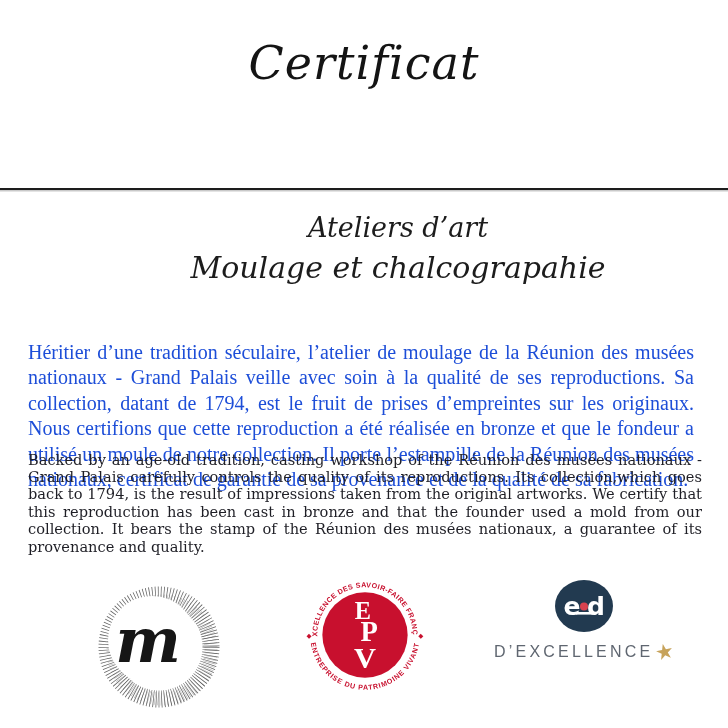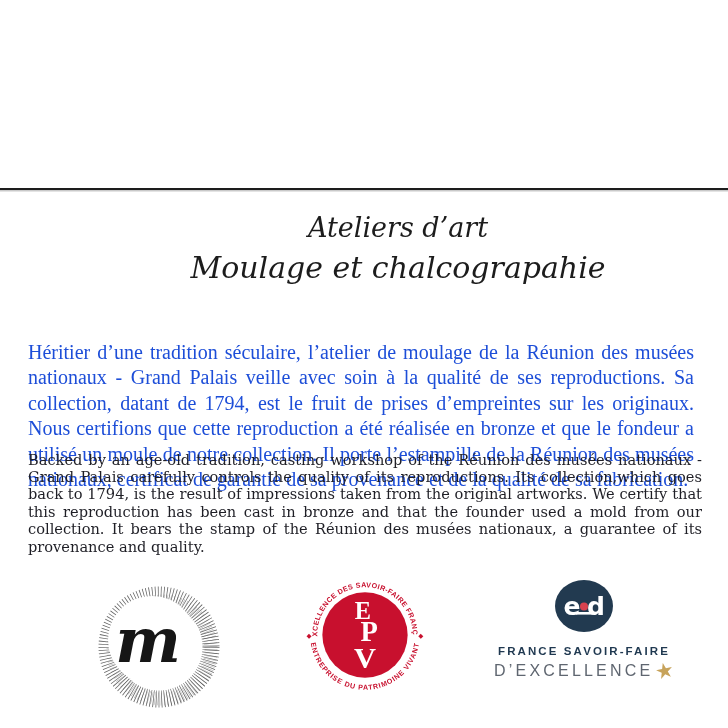--- a/index.html
+++ b/index.html
@@ -111,20 +111,21 @@
     vertical-align: -2px;
     margin-left: 2px;
     letter-spacing: 0;
   }
 </style>
 </head>
 <body>
 
 <div class="page">
 
+  <div class="title-line1">Certificat</div>
 
   <div class="divider"></div>
 
   <div class="subtitle-line1">Ateliers d’art</div>
   <div class="subtitle-line2">Moulage et chalcograpahie</div>
 
   <p class="body-fr">Héritier d’une tradition séculaire, l’atelier de moulage de la Réunion des musées nationaux - Grand Palais veille avec soin à la qualité de ses reproductions. Sa collection, datant de 1794, est le fruit de prises d’empreintes sur les originaux. Nous certifions que cette reproduction a été réalisée en bronze et que le fondeur a utilisé un moule de notre collection. Il porte l’estampille de la Réunion des musées nationaux, certificat de garantie de sa provenance et de la qualité de sa fabrication.</p>
 
   <p class="body-en">Backed by an age-old tradition, casting workshop of the Réunion des musées nationaux - Grand Palais carefully controls the quality of its reproductions. Its collection,which goes back to 1794, is the result of impressions taken from the original artworks. We certify that this reproduction has been cast in bronze and that the founder used a mold from our collection. It bears the stamp of the Réunion des musées nationaux, a guarantee of its provenance and quality.</p>
 
@@ -169,19 +170,18 @@
   <div class="logo-ed">
     <div class="ed-mark-wrap">
       <svg width="60" height="55" viewBox="0 0 60 55" xmlns="http://www.w3.org/2000/svg">
         <ellipse cx="30" cy="27" rx="29" ry="26" fill="#223A50"></ellipse>
         <text x="18" y="36" text-anchor="middle" font-family="DejaVu Sans, sans-serif" font-weight="bold" font-size="25" fill="#ffffff">e</text>
         <text x="42" y="36" text-anchor="middle" font-family="DejaVu Sans, sans-serif" font-weight="bold" font-size="25" fill="#ffffff">d</text>
         <rect x="22" y="33" width="17" height="2.6" fill="#ffffff"></rect>
         <circle cx="30" cy="27.5" r="4" fill="#D8424F"></circle>
       </svg>
     </div>
-    <div class="ed-line1">FRANCE SAVOIR-FAIRE</div>
     <div class="ed-line2">
       <span>D’EXCELLENCE</span><span class="ed-star">★</span>
     </div>
   </div>
 
 </div>
 
 </body></html>

